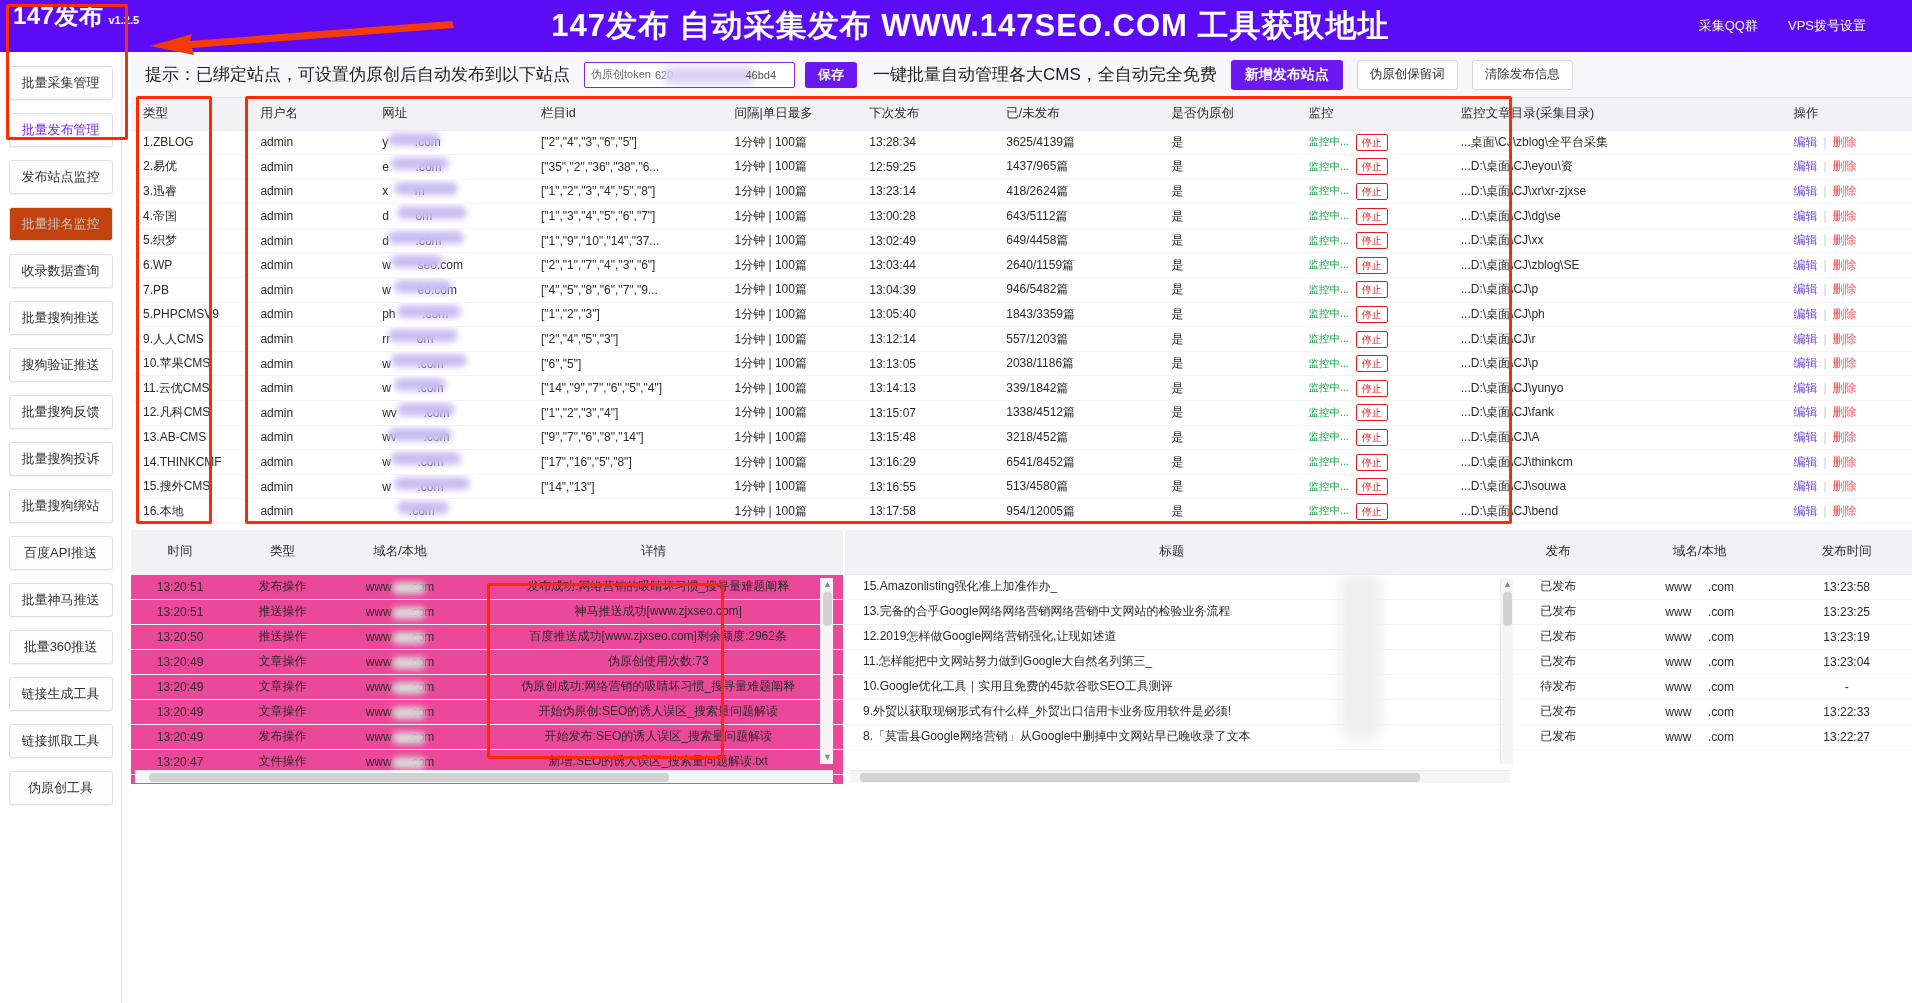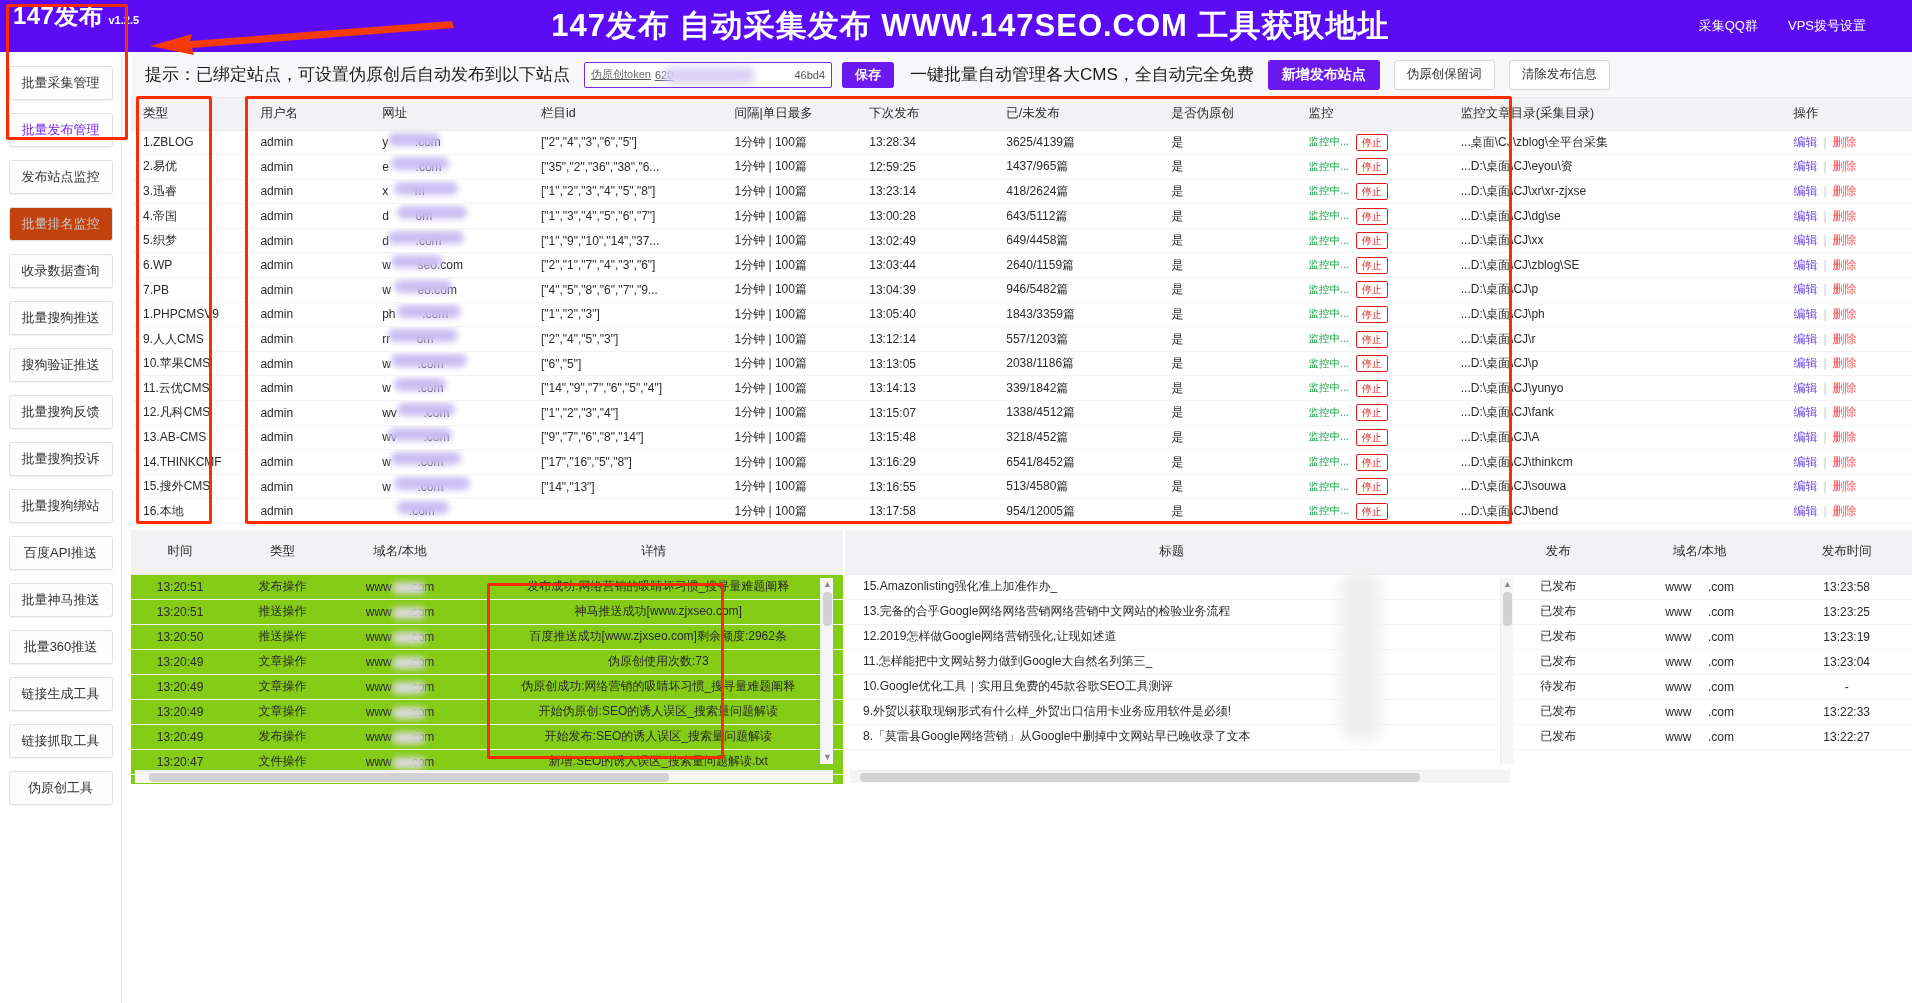--- a/index.html
+++ b/index.html
@@ -77,29 +77,28 @@
     width: 1781px; height: 46px;
     background: #f7f7f9;
     border-bottom: 1px solid #e8e8ee;
     display: flex; align-items: center;
     padding-left: 14px;
   }
   .hint-text { font-size: 17px; color: #1c1c1c; white-space: nowrap; }
   .token-box {
     position: relative;
     margin-left: 14px;
-    width: 248px; height: 26px;
+    width: 211px; height: 26px;
     border: 1px solid #7c2ae8;
     background: #ffffff;
     border-radius: 2px;
     display: flex; align-items: center;
     padding: 0 6px;
     font-size: 11px; color: #555;
     overflow: hidden;
-    text-decoration: underline;
   }
   .token-label { color:#6a6a6a; margin-right:4px; white-space:nowrap;}
   .blur-pill {
     position: absolute;
     background: #d8d0f5;
     filter: blur(4px);
     border-radius: 10px;
   }
   .btn-save {
     margin-left: 10px;
@@ -180,21 +179,21 @@
     pointer-events: none;
     z-index: 40;
     border-radius: 2px;
   }
   .arrow { position: absolute; z-index: 41; pointer-events: none; }
 
   
   .logs-wrap {
     position: absolute; left: 131px; top: 530px;
     width: 712px; height: 254px;
-    background: #84cc16;
+    background: #ec4899;
   }
   .titles-wrap {
     position: absolute; left: 845px; top: 530px;
     width: 1067px; height: 254px;
     background: #fff;
   }
   table.mini { width: 100%; border-collapse: collapse; table-layout: fixed; }
   table.mini thead th {
     background: #f2f2f5; height: 44px;
     font-size: 12.5px; font-weight: 400; color: #2b2b2b;
@@ -302,21 +301,21 @@
       </div>
     </div>
 
   <div class="hintbar">
     <span class="hint-text">提示：已绑定站点，可设置伪原创后自动发布到以下站点</span>
 
     <div class="token-box">
       <span class="token-label">伪原创token</span>
       <span>620</span>
       <span class="blur-pill" style="left:78px; top:4px; width:92px; height:17px;"></span>
-      <span style="position:absolute; right:6px;">46bd4</span>
+      <span style="position:absolute; right:18px;">46bd4</span>
     </div>
 
     <button class="btn-save">保存</button>
     <span class="hint-text2">一键批量自动管理各大CMS，全自动完全免费</span>
     <button class="btn-primary">新增发布站点</button>
     <button class="btn-plain">伪原创保留词</button>
     <button class="btn-plain">清除发布信息</button>
   </div>
 
   <div class="sites-wrap">
@@ -470,21 +469,21 @@
             <td>
               <div class="mon-cell">
                 <span class="mon-status">监控中...</span>
                 <span class="mon-stop">停止</span>
               </div>
             </td>
             <td class="dir-cell">...D:\桌面\CJ\p</td>
             <td><span class="act-edit">编辑</span><span class="act-sep">|</span><span class="act-del">删除</span></td>
           </tr>
           <tr>
-            <td>1.PHPCMSV9</td>
+            <td>5.PHPCMSV9</td>
             <td>admin</td>
             <td class="url-cell"><span>ph</span><span>&nbsp;&nbsp;&nbsp;&nbsp;&nbsp;&nbsp;&nbsp;&nbsp;</span><span>.com</span><span class="url-blur" style="left: 27px; width: 64px;"></span></td>
             <td>["1","2","3"]</td>
             <td>1分钟 | 100篇</td>
             <td>13:05:40</td>
             <td>1843/3359篇</td>
             <td class="fake-yes">是</td>
             <td>
               <div class="mon-cell">
                 <span class="mon-status">监控中...</span>

